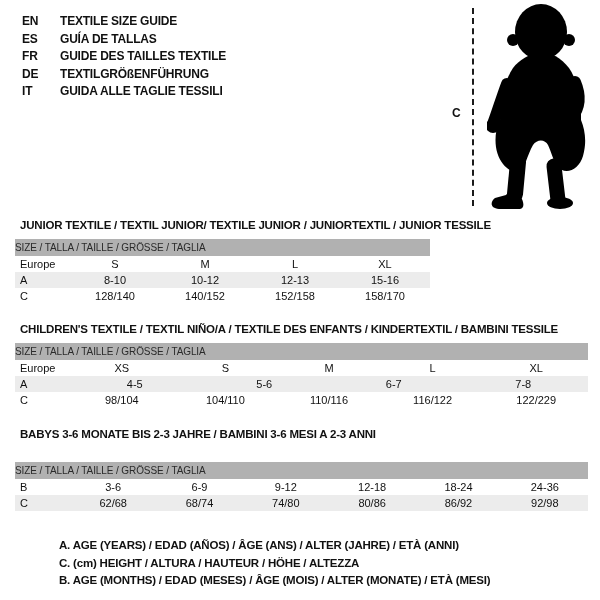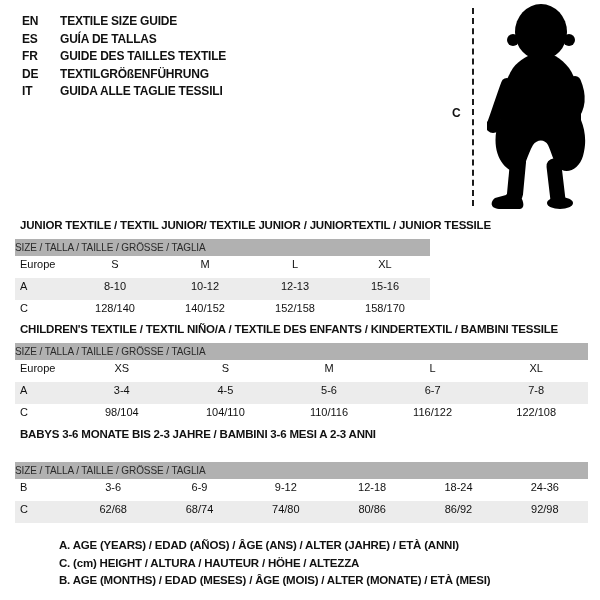--- a/index.html
+++ b/index.html
@@ -20,21 +20,21 @@
   .figure{position:absolute;left:487px;top:2px;width:110px;height:208px;}
   .height-line{position:absolute;left:472px;top:8px;height:198px;width:0;border-left:2px dashed #1a1a1a;}
   .height-label{position:absolute;left:452px;top:106px;font-size:12px;font-weight:600;}
   
   .section-title{position:absolute;left:20px;font-size:11.5px;font-weight:bold;letter-spacing:-0.2px;line-height:16.5px;white-space:nowrap;}
   .size-table{position:absolute;left:15px;font-size:11px;}
   .size-bar{
     background:var(--bar);height:17px;line-height:17px;
     color:#2a2a2a;font-size:10px;letter-spacing:-0.1px;
   }
-  .t-row{display:flex;height:22px;line-height:16px;}
+  .t-row{display:flex;height:16px;line-height:16px;}
   .t-row:nth-child(odd){background:var(--shade);} 
   .t-row .cell{flex:1;text-align:center;}
   .t-row .cell.label{flex:0 0 50px;text-align:left;padding-left:5px;}
   
   .notes{position:absolute;left:19px;top:537px;}
   .note-line{font-size:11.5px;font-weight:bold;letter-spacing:-0.2px;line-height:17.5px;white-space:nowrap;margin-left:40px;}
 </style>
 </head>
 <body>
 
@@ -123,33 +123,32 @@
       <div class="t-row">
         <div class="cell label">Europe</div>
         <div class="cell">XS</div>
         <div class="cell">S</div>
         <div class="cell">M</div>
         <div class="cell">L</div>
         <div class="cell">XL</div>
       </div>
       <div class="t-row">
         <div class="cell label">A</div>
-        <div class="cell">3-4</div>
         <div class="cell">4-5</div>
         <div class="cell">5-6</div>
         <div class="cell">6-7</div>
         <div class="cell">7-8</div>
       </div>
       <div class="t-row">
         <div class="cell label">C</div>
         <div class="cell">98/104</div>
         <div class="cell">104/110</div>
         <div class="cell">110/116</div>
         <div class="cell">116/122</div>
-        <div class="cell">122/108</div>
+        <div class="cell">122/229</div>
       </div>
     </div>
 
   <div class="section-title" style="top:426px">
       <div>BABYS 3-6 MONATE BIS 2-3 JAHRE / BAMBINI 3-6 MESI A 2-3 ANNI</div>
     </div>
   <div class="size-table" style="top:462px;width:573px">
       <div class="size-bar">SIZE / TALLA / TAILLE / GRÖSSE / TAGLIA</div>
       <div class="t-row">
         <div class="cell label">B</div>

